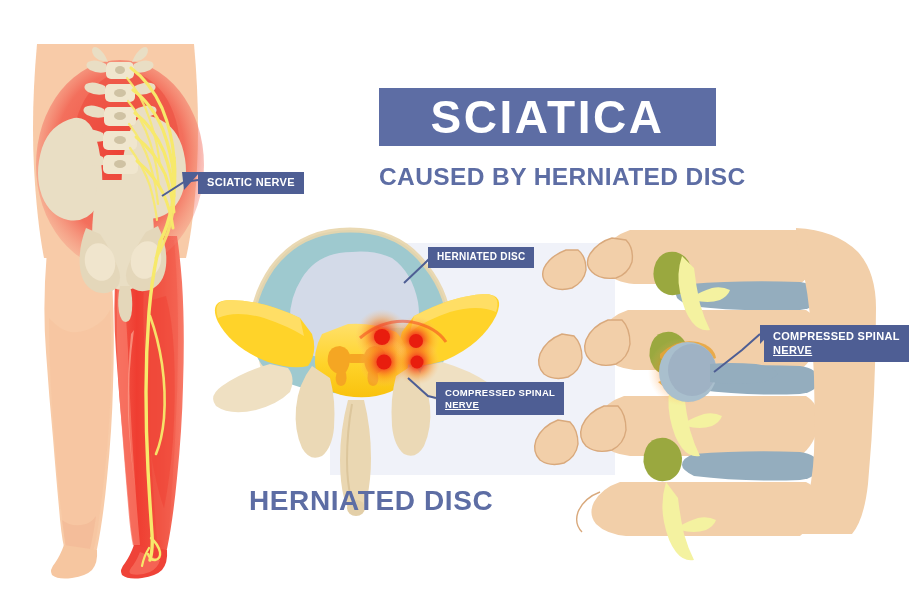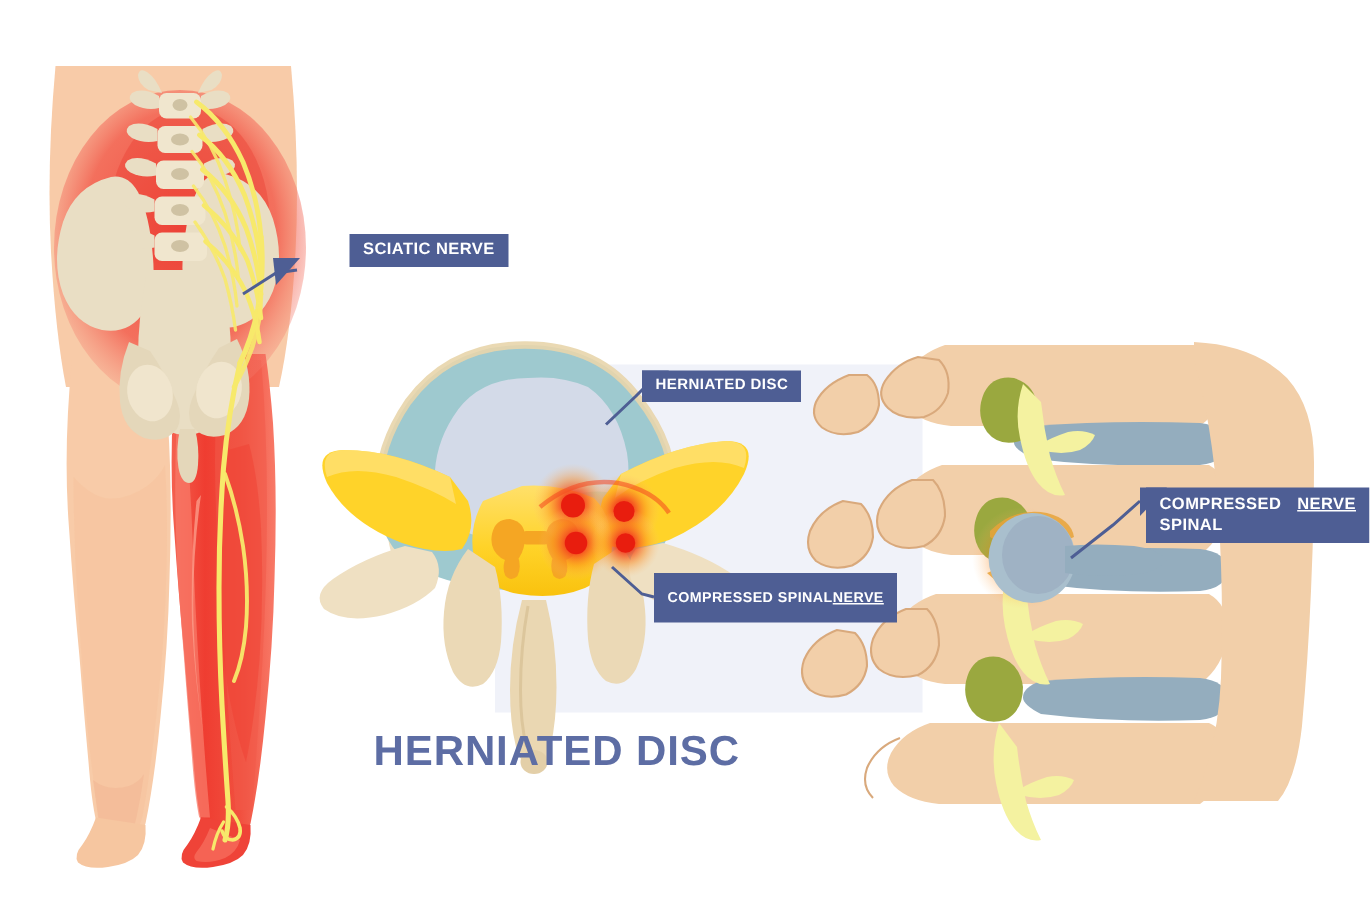--- a/index.html
+++ b/index.html
@@ -66,42 +66,41 @@
     letter-spacing: 0.3px;
     display: flex;
     align-items: center;
     padding: 0 9px;
     line-height: 1.25;
   }
   .callout .txt { display: block; }
   .callout .l2 { display: block; text-decoration: underline; }
 
   #callout-sciatic {
-    left: 198px; top: 156px;
+    left: 198px; top: 172px;
     height: 22px;
     font-size: 11px;
-    margin-left: 35px;
   }
   #callout-herniated {
     left: 428px; top: 247px;
     height: 21px;
     font-size: 10px;
   }
   #callout-compressed-axial {
     left: 436px; top: 382px;
     height: 33px;
     font-size: 9.5px;
     align-items: center;
   }
   #callout-compressed-lateral {
     left: 764px; top: 325px;
     height: 37px;
     font-size: 11px;
   }
-  .callout .stack { display: flex; flex-direction: row; }
+  .callout .stack { display: flex; flex-direction: column; }
 </style>
 </head>
 <body>
 
 <div id="canvas">
 
   <svg class="layer" width="913" height="600" viewBox="0 0 913 600">
     <rect x="330" y="243" width="285" height="232" fill="#f0f2f9"></rect>
   </svg>
 
@@ -508,20 +507,26 @@
     <g fill="#4e5e94">
       <path d="M760,325 L778,325 L760,344 Z"></path>
     </g>
   </svg>
 
   <svg class="layer" width="913" height="600" viewBox="0 0 913 600">
     <path d="M162,196 L184,182 L198,180" stroke="#4e5e94" fill="none" stroke-width="2"></path>
     <path d="M182,172 L200,172 L184,190 Z" fill="#4e5e94"></path>
   </svg>
 
+  <div id="title-block">
+    <div id="title-bar">
+      <span class="t">SCIATICA</span>
+    </div>
+    <div id="subtitle">CAUSED BY HERNIATED DISC</div>
+  </div>
 
   <div id="caption-herniated">HERNIATED DISC</div>
 
   <div class="callout" id="callout-sciatic">
     <span class="txt">SCIATIC NERVE</span>
   </div>
 
   <div class="callout" id="callout-herniated">
     <span class="txt">HERNIATED DISC</span>
   </div>

